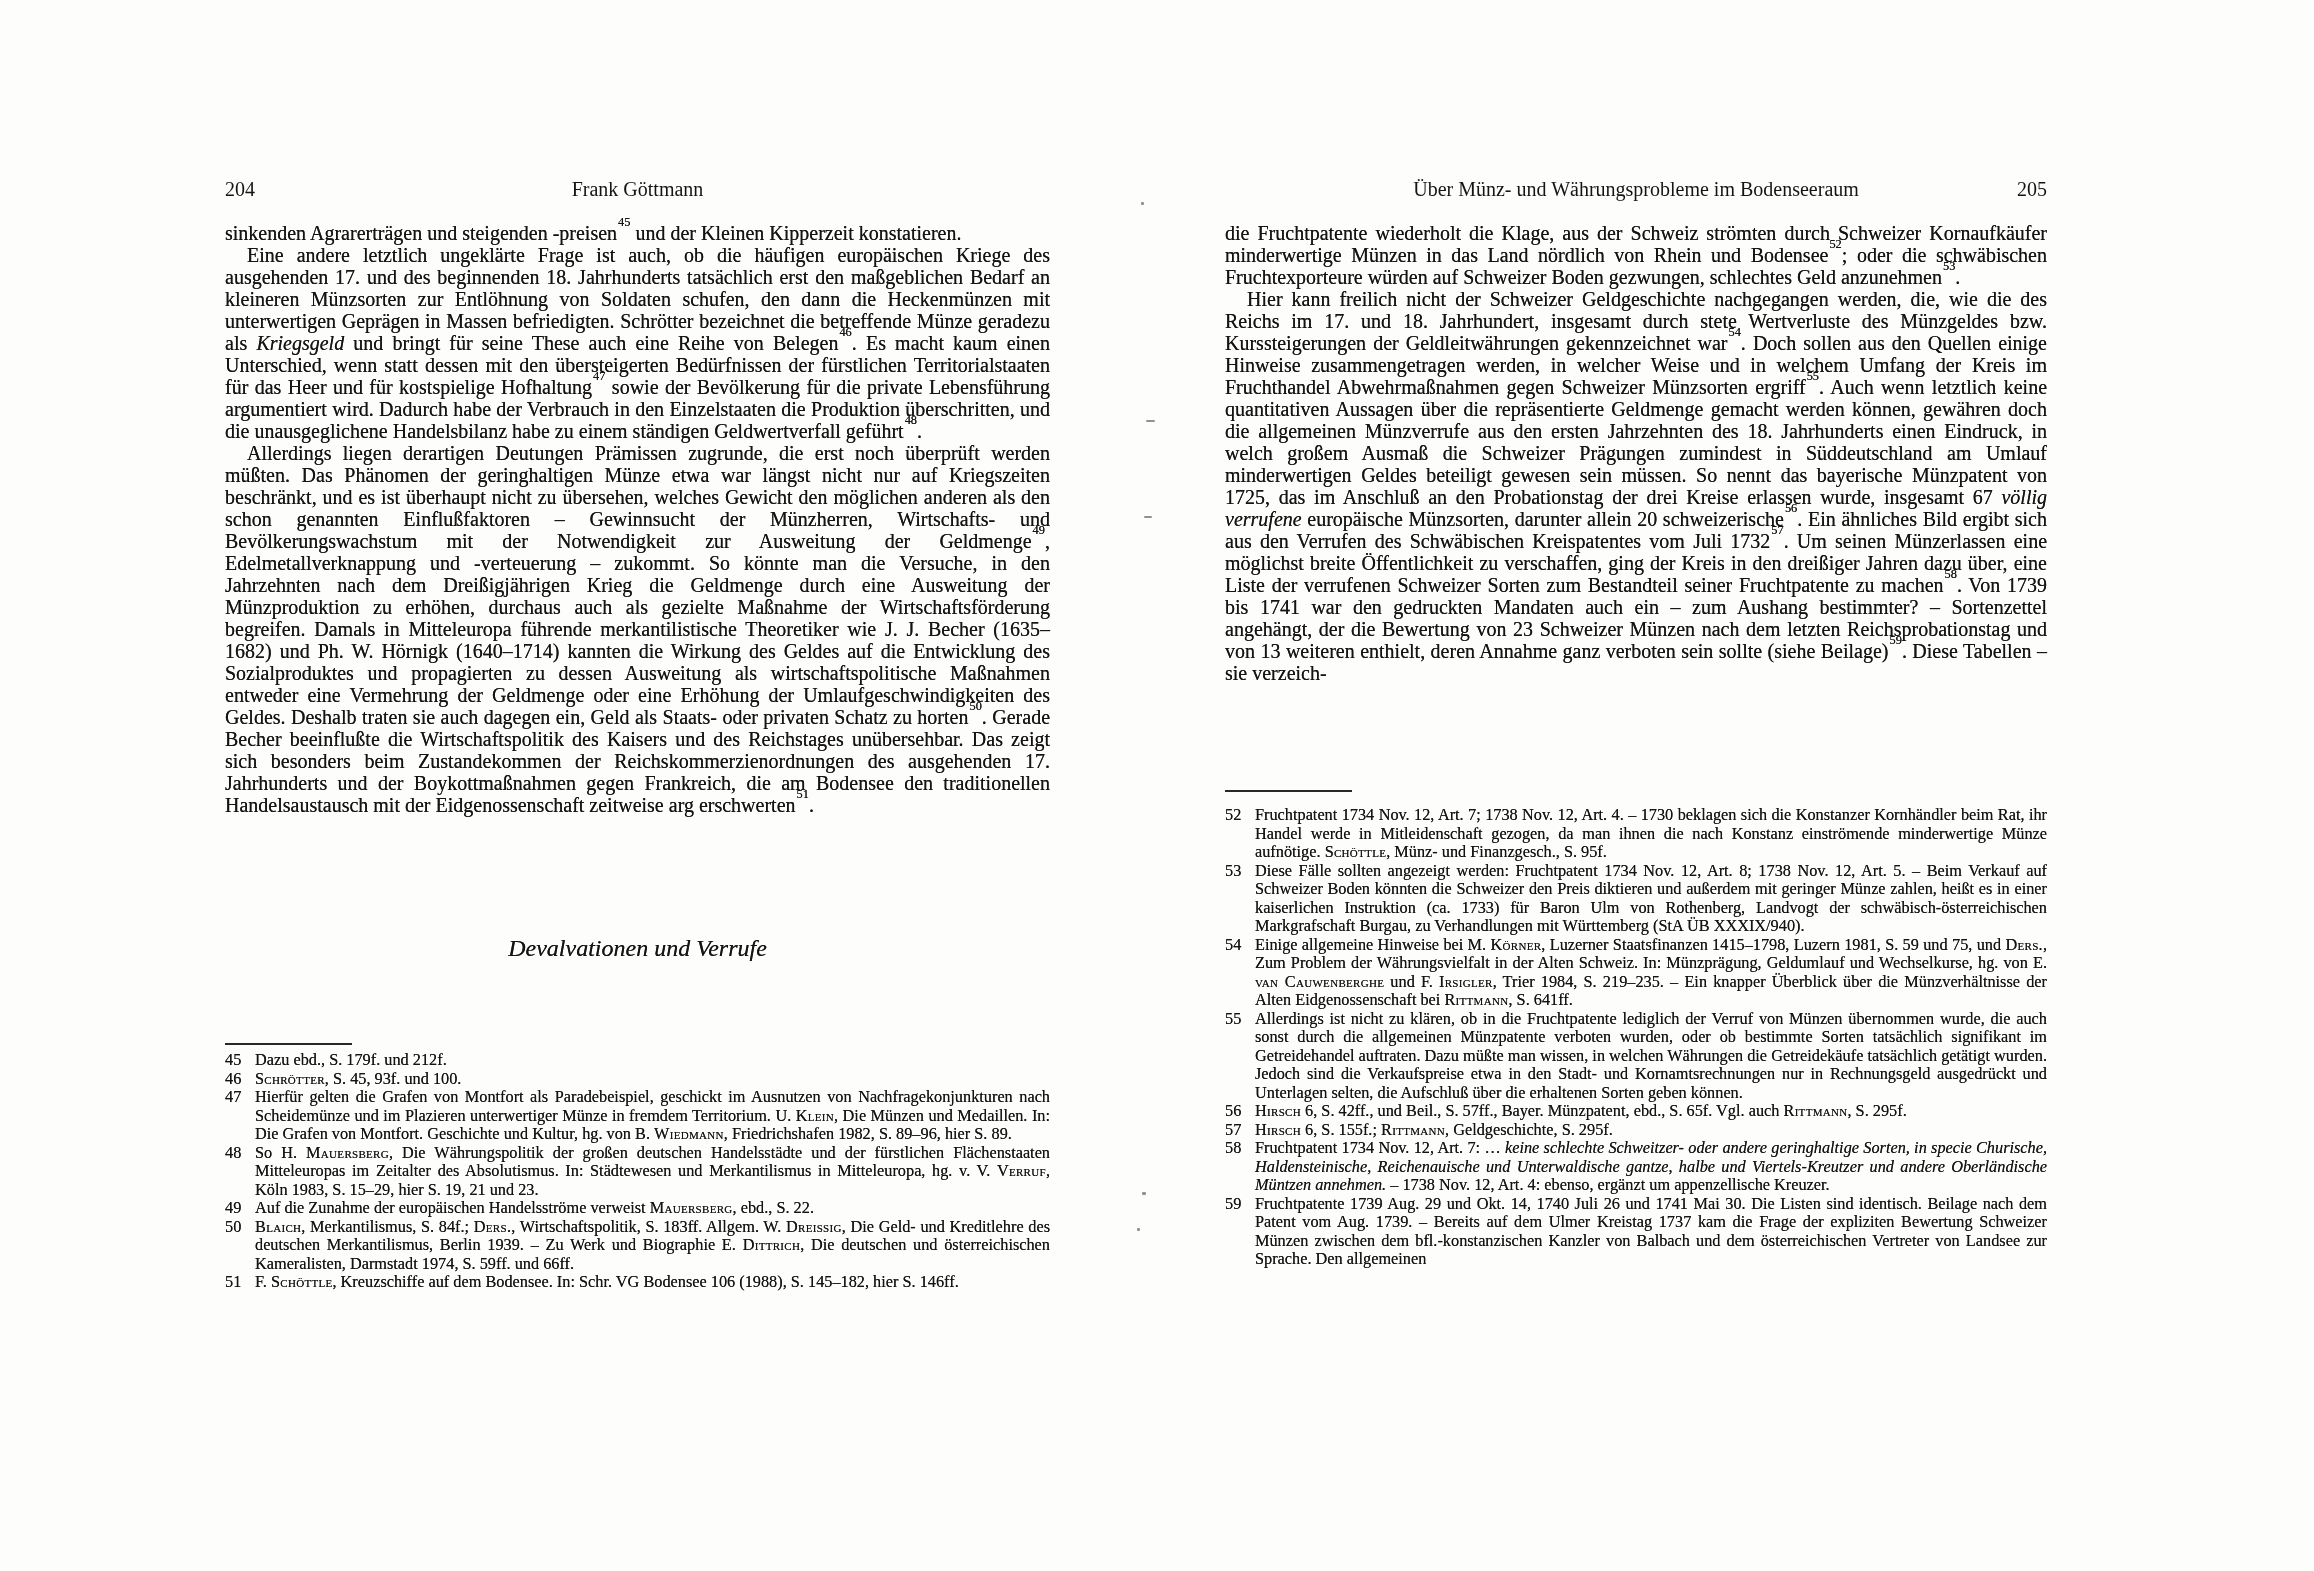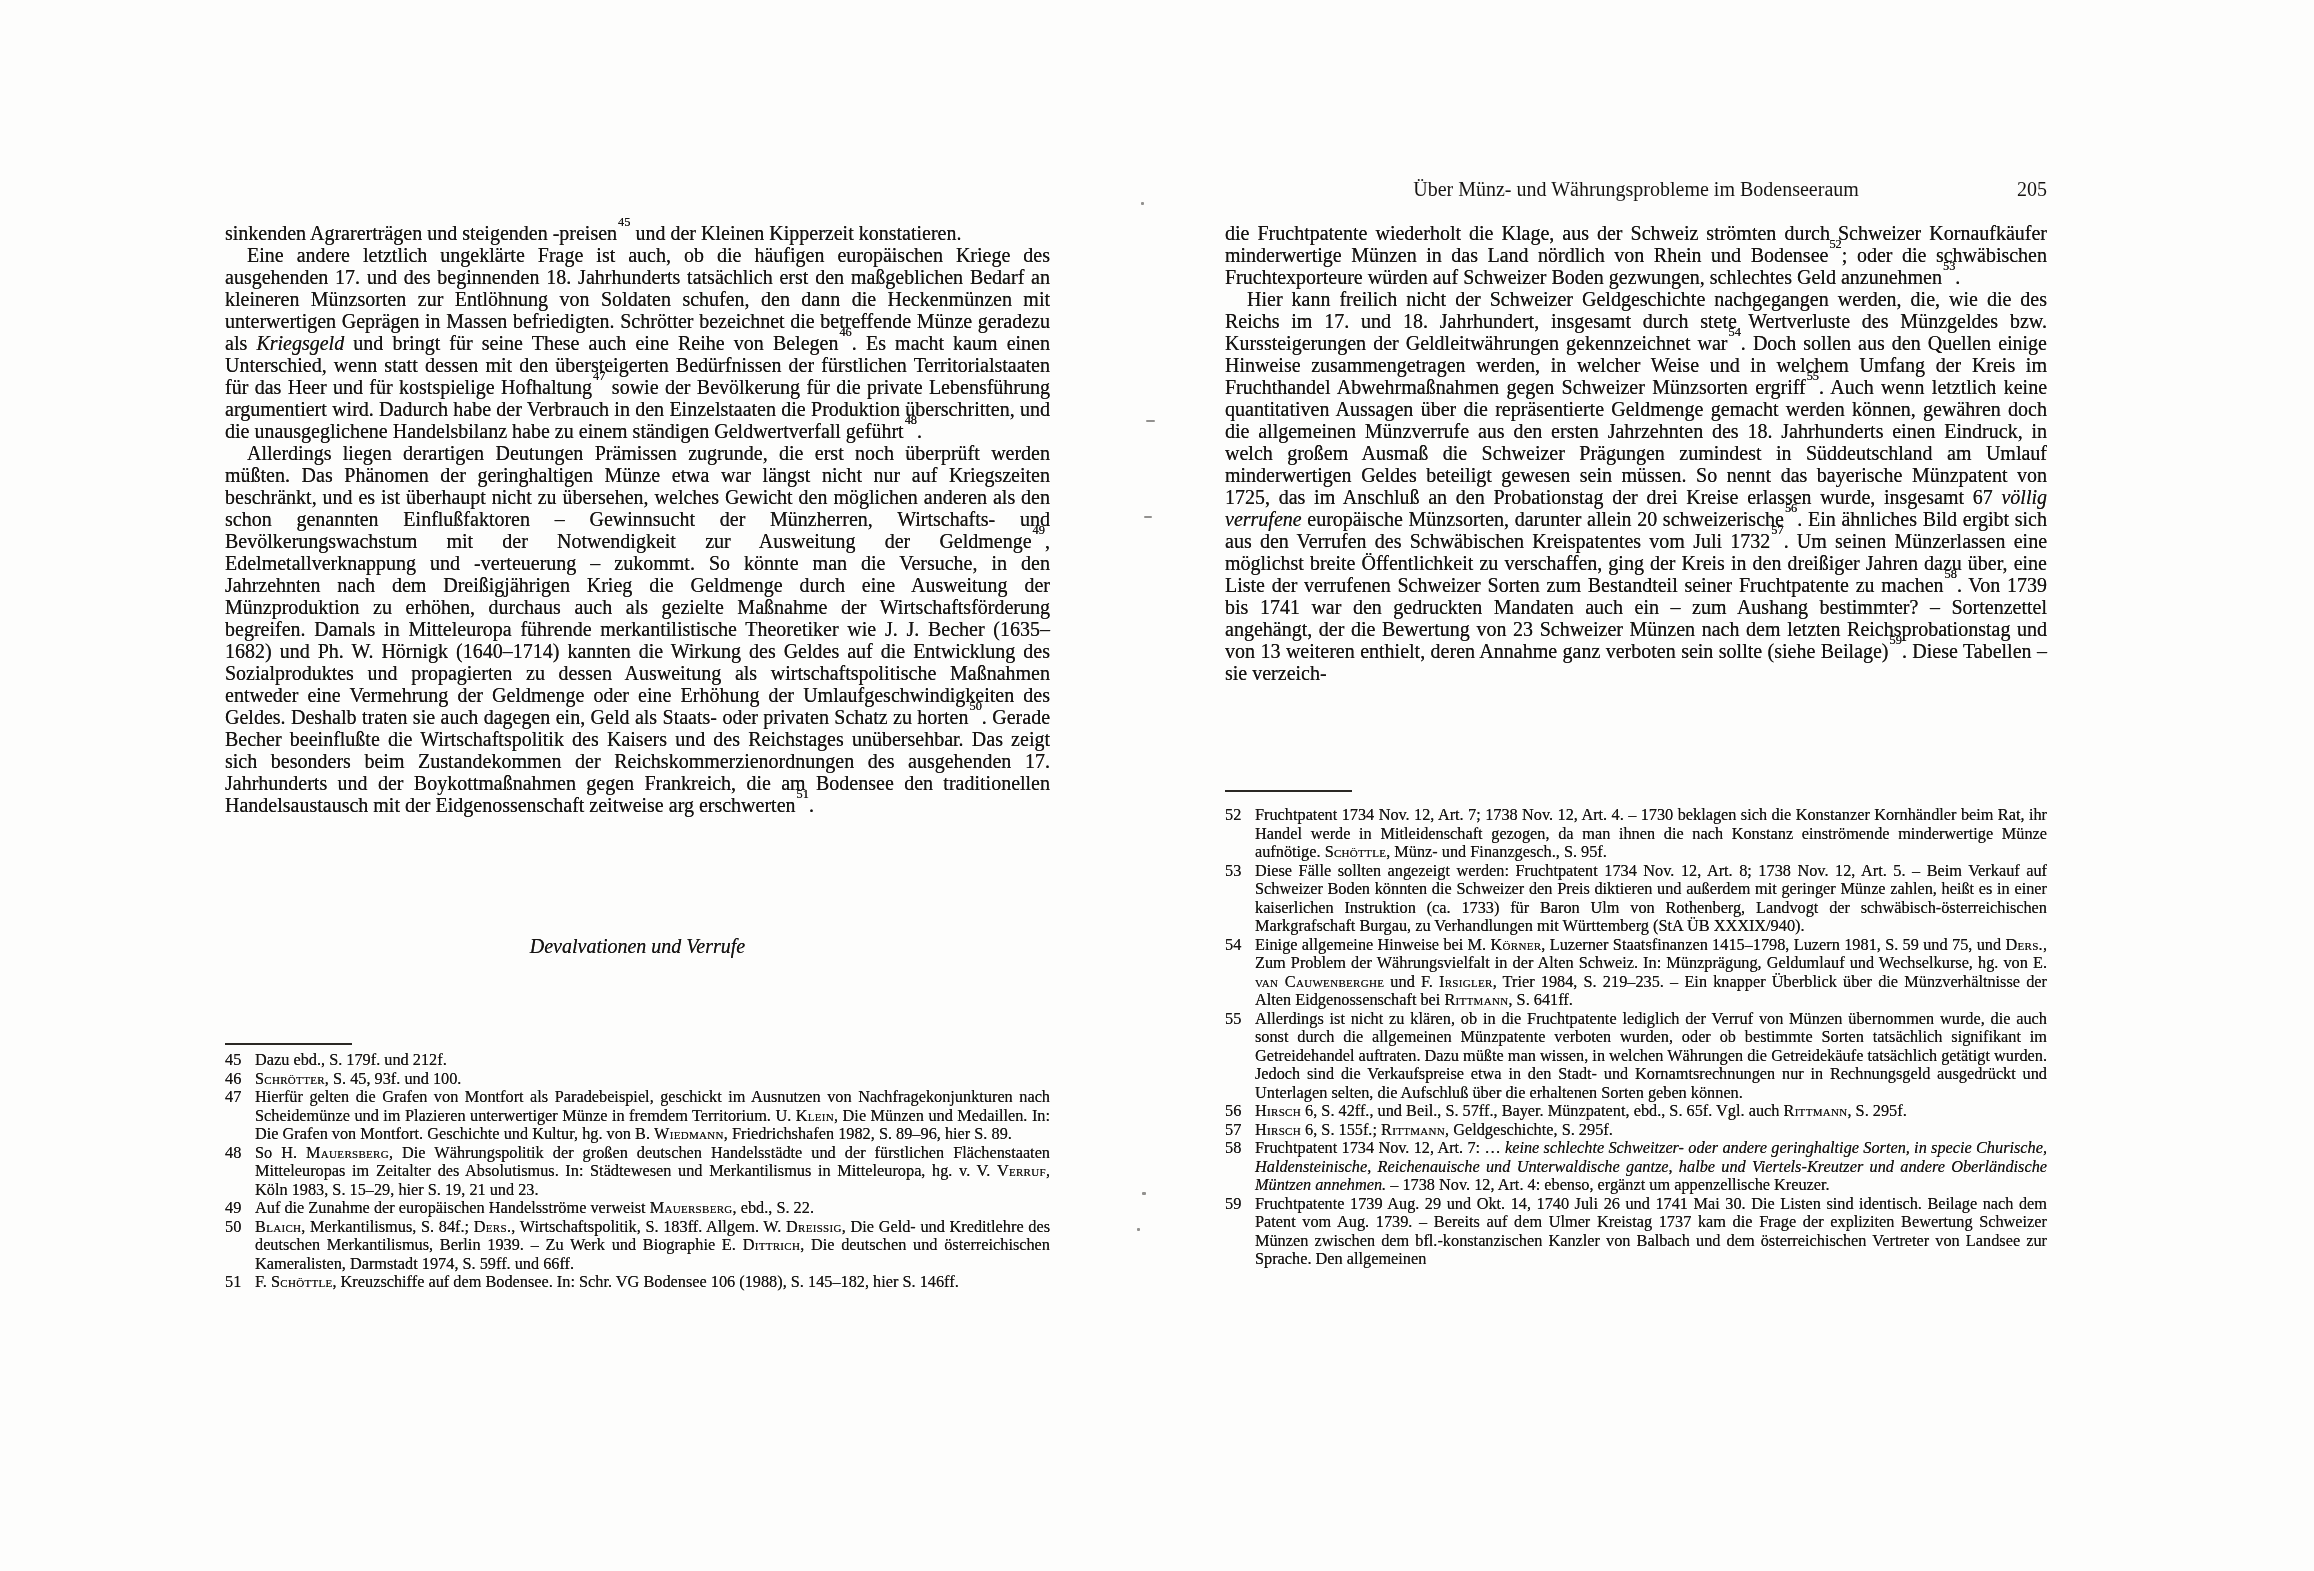--- a/index.html
+++ b/index.html
@@ -16,35 +16,39 @@
   .runhead .pn-right{position:absolute;right:0;top:0;}
   .runhead .rh-center{position:absolute;left:0;right:0;text-align:center;top:0;}
   .bodyblock{position:absolute;left:0;right:0;font-size:20px;line-height:22px;
     text-shadow:0 0 0.4px rgba(20,18,16,.85);}
   .bodyblock p{margin:0;text-align:justify;}
   .bodyblock p.indent{text-indent:22px;}
   sup.sup{font-size:12.4px;line-height:0;position:relative;top:-6px;margin-left:1px;}
   .i{font-style:italic;}
   .sc{font-variant:small-caps;letter-spacing:0.3px;}
   .sechead{position:absolute;left:0;right:0;margin:0;text-align:center;
-    font-style:italic;font-weight:normal;font-size:20px;
+    font-style:italic;font-weight:normal;font-size:24px;
     text-shadow:0 0 0.4px rgba(20,18,16,.85);}
   .fnrule{position:absolute;left:0;width:127px;border-top:2px solid #2a2824;}
   .fnblock{position:absolute;left:0;right:0;font-size:16.3px;line-height:18.5px;
     text-shadow:0 0 0.3px rgba(20,18,16,.8);}
   .fn{position:relative;padding-left:30px;text-align:justify;}
   .fn .num{position:absolute;left:0;top:0;}
   .speck{position:absolute;background:#3a3835;opacity:.55;border-radius:1px;}
 </style>
 </head>
 <body>
 
 <div id="sheet">
 
   <section class="page" id="page-left">
+    <div class="runhead" style="top:178px;">
+      <span class="pn-left">204</span>
+      <span class="rh-center">Frank Göttmann</span>
+    </div>
 
     <div class="bodyblock" style="top:222px;">
         <p>sinkenden Agrarerträgen und steigenden -preisen<sup class="sup">45</sup> und der Kleinen Kipperzeit konstatieren.</p>
         <p class="indent">Eine andere letztlich ungeklärte Frage ist auch, ob die häufigen europäischen Kriege des ausgehenden 17. und des beginnenden 18. Jahrhunderts tatsächlich erst den maßgeblichen Bedarf an kleineren Münzsorten zur Entlöhnung von Soldaten schufen, den dann die Heckenmünzen mit unterwertigen Geprägen in Massen befriedigten. Schrötter bezeichnet die betreffende Münze geradezu als <span class="i">Kriegsgeld</span> und bringt für seine These auch eine Reihe von Belegen<sup class="sup">46</sup>. Es macht kaum einen Unterschied, wenn statt dessen mit den übersteigerten Bedürfnissen der fürstlichen Territorialstaaten für das Heer und für kostspielige Hofhaltung<sup class="sup">47</sup> sowie der Bevölkerung für die private Lebensführung argumentiert wird. Dadurch habe der Verbrauch in den Einzelstaaten die Produktion überschritten, und die unausgeglichene Handelsbilanz habe zu einem ständigen Geldwertverfall geführt<sup class="sup">48</sup>.</p>
         <p class="indent">Allerdings liegen derartigen Deutungen Prämissen zugrunde, die erst noch überprüft werden müßten. Das Phänomen der geringhaltigen Münze etwa war längst nicht nur auf Kriegszeiten beschränkt, und es ist überhaupt nicht zu übersehen, welches Gewicht den möglichen anderen als den schon genannten Einflußfaktoren – Gewinnsucht der Münzherren, Wirtschafts- und Bevölkerungswachstum mit der Notwendigkeit zur Ausweitung der Geldmenge<sup class="sup">49</sup>, Edelmetallverknappung und -verteuerung – zukommt. So könnte man die Versuche, in den Jahrzehnten nach dem Dreißigjährigen Krieg die Geldmenge durch eine Ausweitung der Münzproduktion zu erhöhen, durchaus auch als gezielte Maßnahme der Wirtschaftsförderung begreifen. Damals in Mitteleuropa führende merkantilistische Theoretiker wie J. J. Becher (1635–1682) und Ph. W. Hörnigk (1640–1714) kannten die Wirkung des Geldes auf die Entwicklung des Sozialproduktes und propagierten zu dessen Ausweitung als wirtschaftspolitische Maßnahmen entweder eine Vermehrung der Geldmenge oder eine Erhöhung der Umlaufgeschwindigkeiten des Geldes. Deshalb traten sie auch dagegen ein, Geld als Staats- oder privaten Schatz zu horten<sup class="sup">50</sup>. Gerade Becher beeinflußte die Wirtschaftspolitik des Kaisers und des Reichstages unübersehbar. Das zeigt sich besonders beim Zustandekommen der Reichskommerzienordnungen des ausgehenden 17. Jahrhunderts und der Boykottmaßnahmen gegen Frankreich, die am Bodensee den traditionellen Handelsaustausch mit der Eidgenossenschaft zeitweise arg erschwerten<sup class="sup">51</sup>.</p>
       </div>
 
     <h2 class="sechead" style="top:935px;">Devalvationen und Verrufe</h2>
 
 

